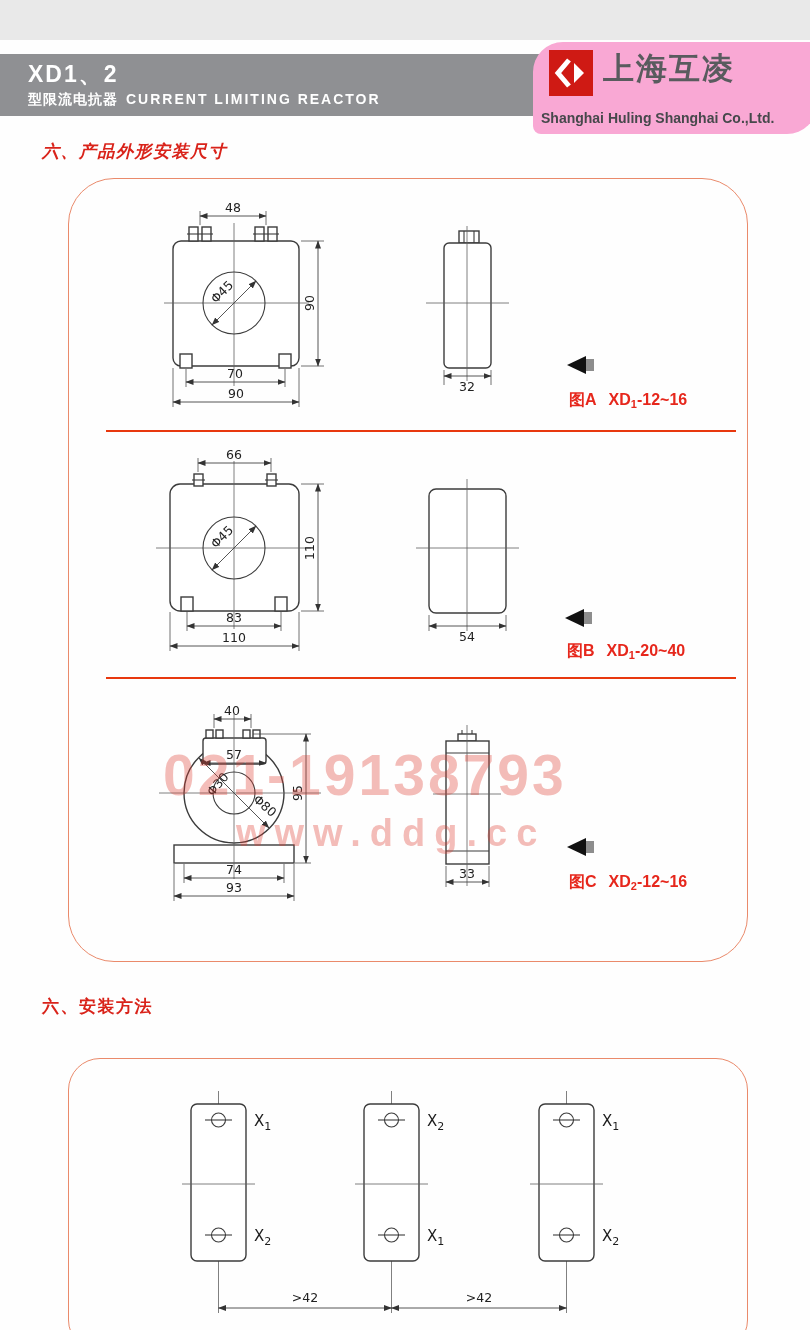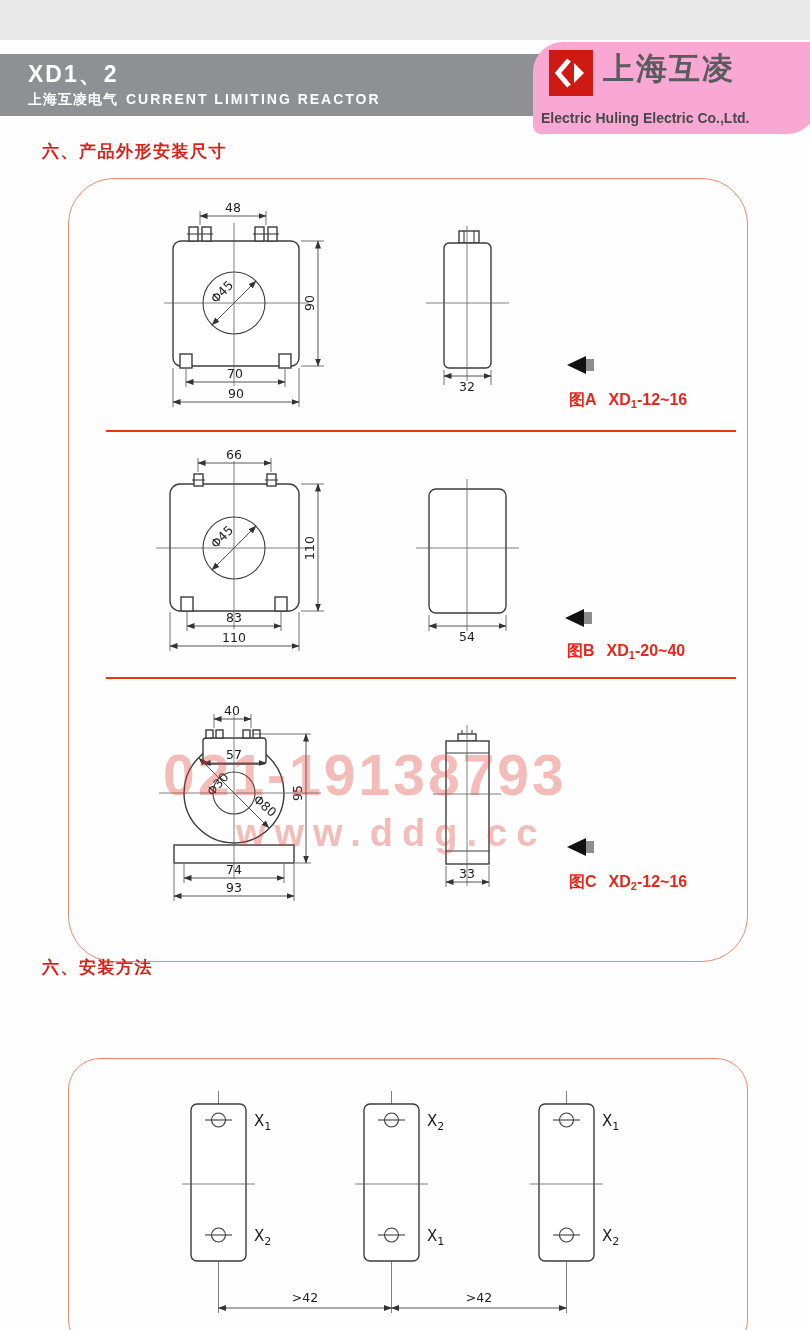--- a/index.html
+++ b/index.html
@@ -35,33 +35,33 @@
   .wm3{left:236px;top:772px;font-size:38px;letter-spacing:9px;}
 </style>
 </head>
 <body>
 
 <div class="page">
 
   <div class="graybar"></div>
   <div class="hdr-model">XD1、2</div>
   <div class="hdr-sub">
-    <span>上海互凌电气</span><span class="en">CURRENT LIMITING REACTOR</span>
+    <span>型限流电抗器</span><span class="en">CURRENT LIMITING REACTOR</span>
   </div>
   <div class="logo-panel">
     <svg class="logo-sq" width="44" height="46" viewBox="0 0 44 46">
       <rect x="0" y="0" width="44" height="46" fill="#cf1a14"></rect>
       <polyline points="20,10 9,23 20,36" fill="none" stroke="#fff" stroke-width="5"></polyline>
       <polygon points="25,13 35,23 25,33" fill="#fff"></polygon>
     </svg>
     <div class="logo-cn">上海互凌</div>
-    <div class="logo-en">Electric Huling Electric Co.,Ltd.</div>
+    <div class="logo-en">Shanghai Huling Shanghai Co.,Ltd.</div>
   </div>
 
-  <div class="sec-title" style="top:100px;">六、产品外形安装尺寸</div>
+  <div class="sec-title" style="top:100px;font-style:italic;">六、产品外形安装尺寸</div>
 
   <div class="panel" style="left:68px;top:138px;width:678px;height:782px;">
     <svg width="678" height="782" viewBox="0 0 678 782">
       <defs>
         <marker id="ar" markerWidth="9" markerHeight="8" refX="7.5" refY="3" orient="auto-start-reverse" markerUnits="userSpaceOnUse">
           <path d="M0,0 L8,3 L0,6 z" fill="#333"></path>
         </marker>
       </defs>
 
       <g>
@@ -242,21 +242,21 @@
         <rect x="515" y="662" width="10" height="12" fill="#8d8d8d"></rect>
         <polygon points="498,668 517,659 517,677" fill="#111"></polygon>
       </g>
       <text class="cap" x="500" y="708"><tspan>图C</tspan><tspan dx="12">XD</tspan><tspan dy="3" font-size="11">2</tspan><tspan dy="-3">-12~16</tspan></text>
     </svg>
   </div>
 
   <div class="wm wm2">021-19138793</div>
   <div class="wm wm3">www.ddg.cc</div>
 
-  <div class="sec-title" style="top:916px;">六、安装方法</div>
+  <div class="sec-title" style="top:955px;">六、安装方法</div>
 
   <div class="panel" style="left:68px;top:1018px;width:678px;height:292px;border-radius:32px;">
     <svg width="678" height="292" viewBox="0 0 678 292">
       <defs>
         <marker id="ar2" markerWidth="9" markerHeight="8" refX="7.5" refY="3" orient="auto-start-reverse" markerUnits="userSpaceOnUse">
           <path d="M0,0 L8,3 L0,6 z" fill="#333"></path>
         </marker>
       </defs>
 
       <g>

